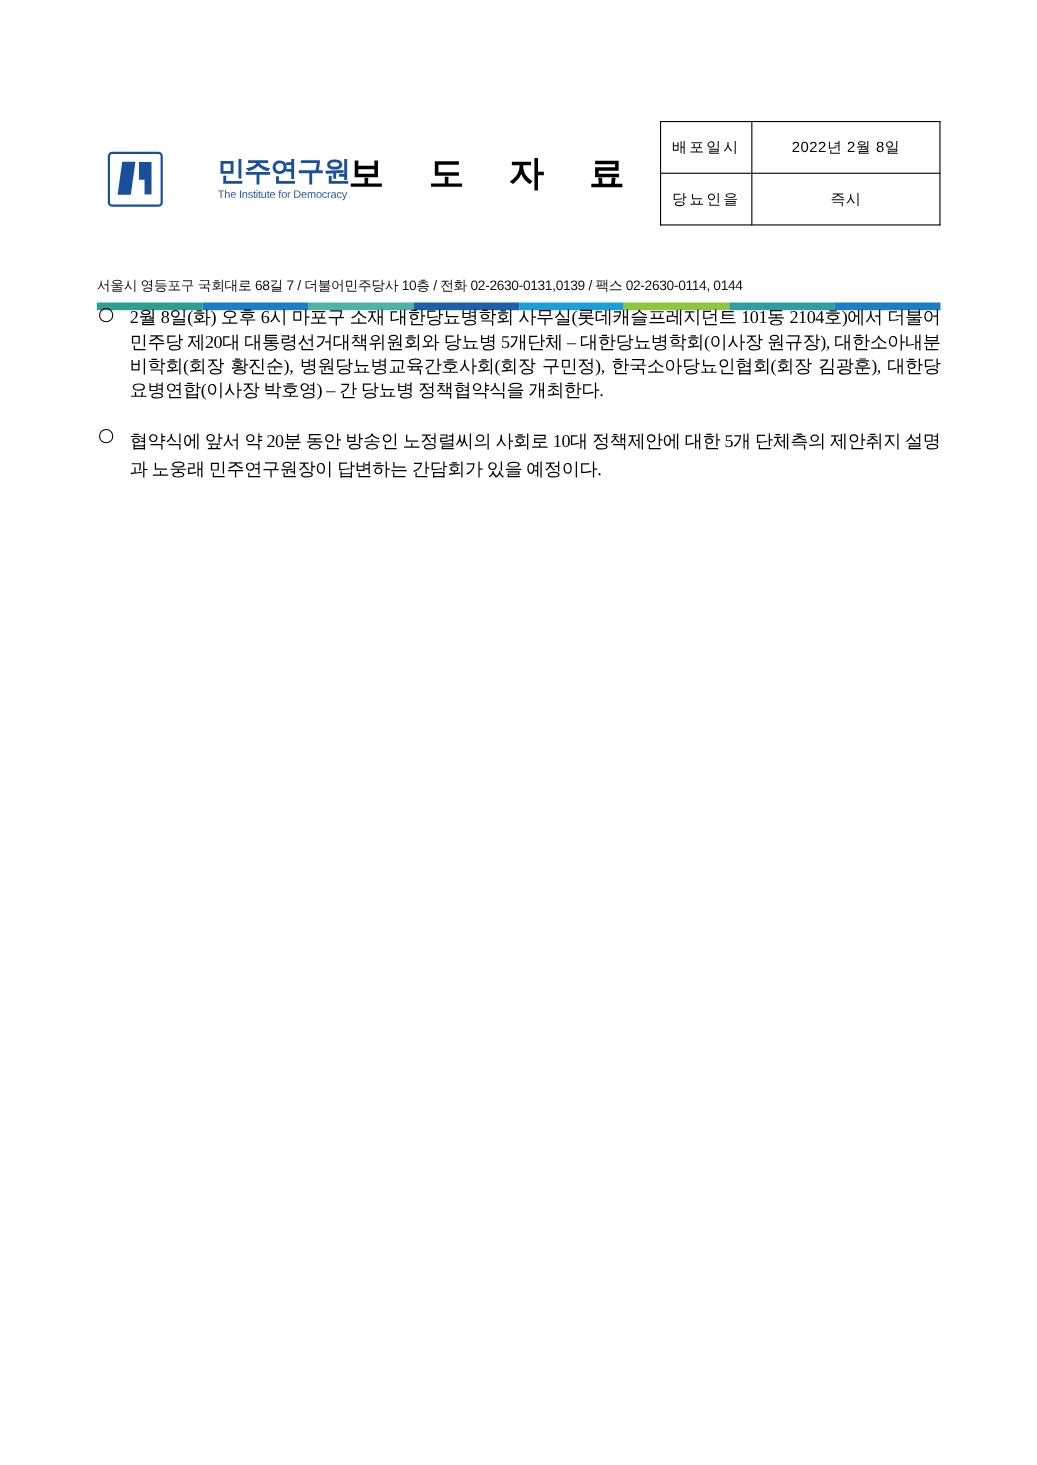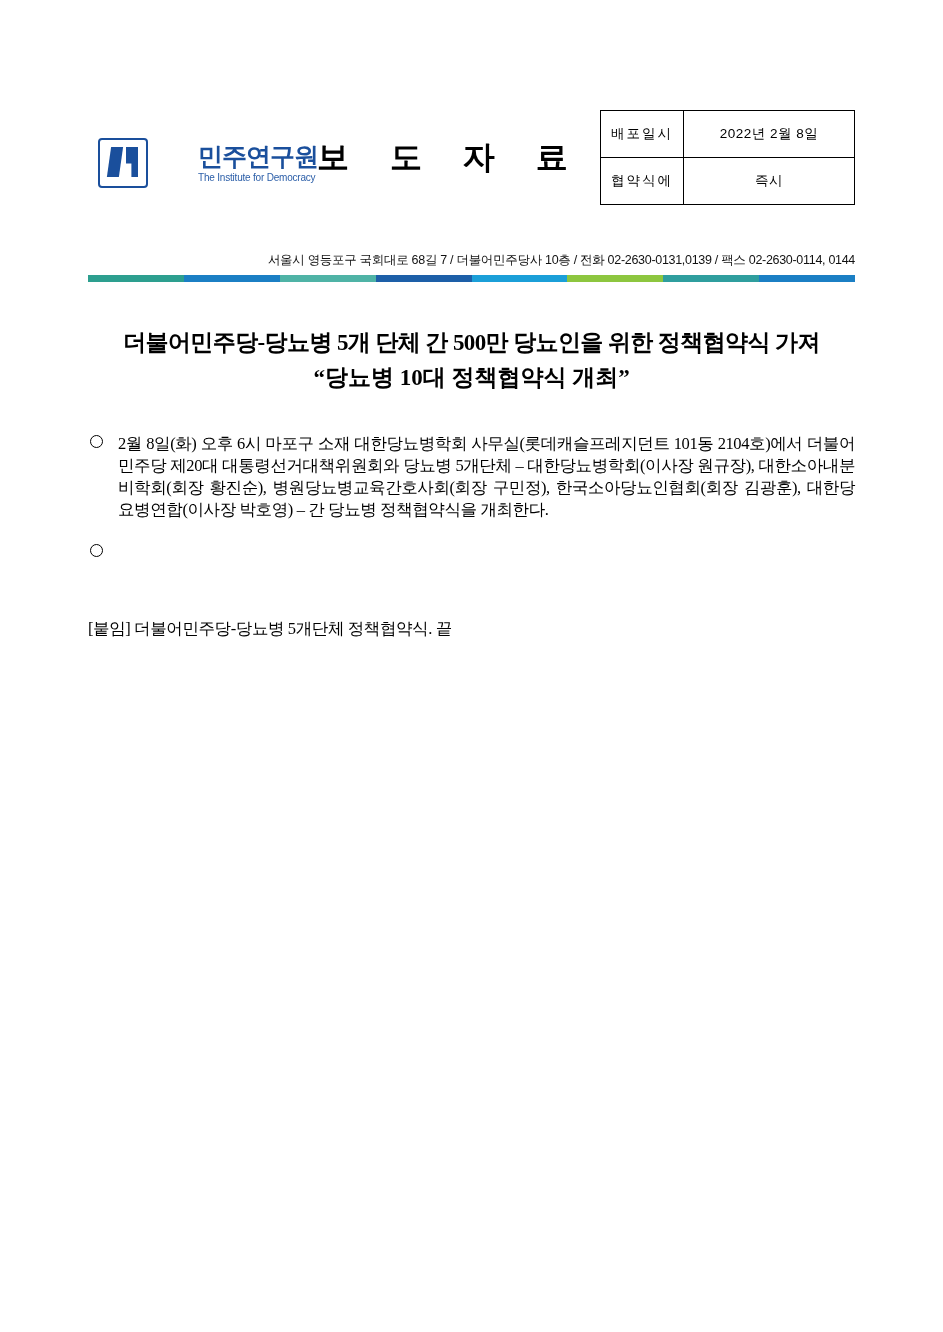--- a/index.html
+++ b/index.html
@@ -123,21 +123,21 @@
     width: 170px;
     letter-spacing: 0.5px;
     margin-top: 40px;
   }
 
   .address-line {
     position: absolute;
     left: 0;
     right: 0;
     top: 152px;
-    text-align: right;
+    text-align: left;
     font-family: "Liberation Sans", sans-serif;
     font-size: 12.5px;
     color: #111;
     letter-spacing: -0.3px;
   }
 
   .rule-bar {
     position: absolute;
     left: 0;
     right: 0;
@@ -216,50 +216,46 @@
 
     <div class="doc-type">보 도 자 료</div>
 
     <table class="meta-table">
       <tbody>
           <tr>
         <td class="label">배포일시</td>
         <td class="value">2022년 2월 8일</td>
       </tr>
       <tr>
-        <td class="label">협약식에</td>
+        <td class="label">당뇨인을</td>
         <td class="value">즉시</td>
       </tr>
     </tbody>
       </table>
 
     <div class="address-line">서울시 영등포구 국회대로 68길 7 / 더불어민주당사 10층 / 전화 02-2630-0131,0139 / 팩스 02-2630-0114, 0144</div>
 
     <div class="rule-bar">
       <span style="background: rgb(45, 159, 143); flex: 1 1 0px;"></span>
       <span style="background: rgb(27, 127, 196); flex: 1 1 0px;"></span>
       <span style="background: rgb(79, 179, 166); flex: 1 1 0px;"></span>
       <span style="background: rgb(29, 95, 168); flex: 1 1 0px;"></span>
       <span style="background: rgb(27, 159, 216); flex: 1 1 0px;"></span>
       <span style="background: rgb(141, 198, 63); flex: 1 1 0px;"></span>
       <span style="background: rgb(47, 158, 158); flex: 1 1 0px;"></span>
       <span style="background: rgb(27, 127, 196); flex: 1 1 0px;"></span>
     </div>
   </div>
 
-  <div class="title-block">
-    <div class="title-line1">더불어민주당-당뇨병 5개 단체 간 500만 당뇨인을 위한 정책협약식 가져</div>
-    <div class="title-line2">“당뇨병 10대 정책협약식 개최”</div>
-  </div>
 
   <div class="body-block">
     <div class="para tight">
       <span class="bullet"></span>
       <span>2월 8일(화) 오후 6시 마포구 소재 대한당뇨병학회 사무실(롯데캐슬프레지던트 101동 2104호)에서 더불어민주당 제20대 대통령선거대책위원회와 당뇨병 5개단체 – 대한당뇨병학회(이사장 원규장), 대한소아내분비학회(회장 황진순), 병원당뇨병교육간호사회(회장 구민정), 한국소아당뇨인협회(회장 김광훈), 대한당요병연합(이사장 박호영) – 간 당뇨병 정책협약식을 개최한다.</span>
     </div>
     <div class="para">
       <span class="bullet"></span>
+      <span>협약식에 앞서 약 20분 동안 방송인 노정렬씨의 사회로 10대 정책제안에 대한 5개 단체측의 제안취지 설명과 노웅래 민주연구원장이 답변하는 간담회가 있을 예정이다.</span>
     </div>
   </div>
 
-  <div class="attachment">[붙임] 더불어민주당-당뇨병 5개단체 정책협약식. 끝</div>
 
 </div>
 
 </body></html>

